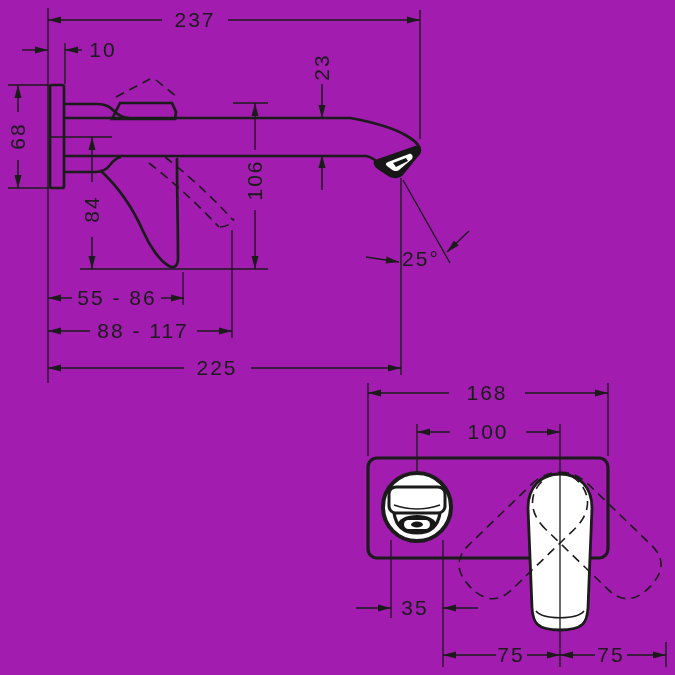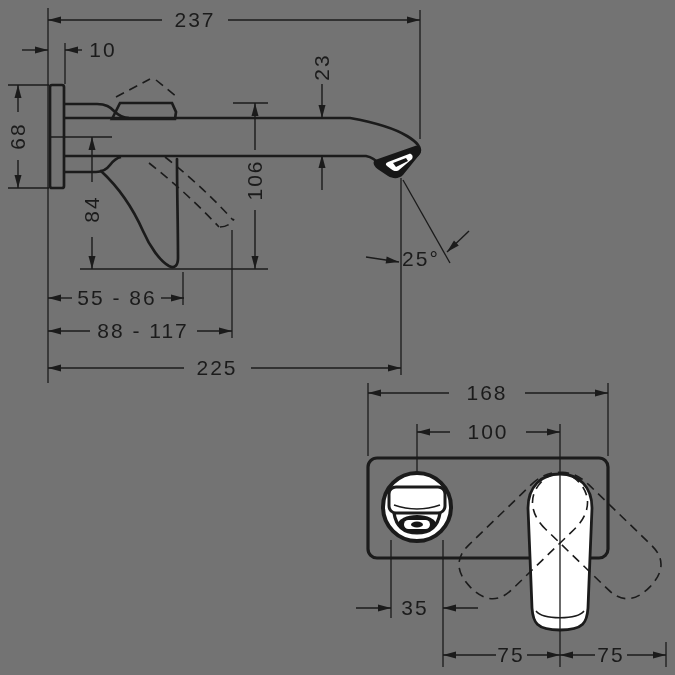--- a/index.html
+++ b/index.html
@@ -1,16 +1,16 @@
 <!DOCTYPE html>
 <html><head>
 <meta charset="utf-8">
 <style>
   html,body{margin:0;padding:0;background:#ffffff;}
-  .stage{position:relative;width:675px;height:675px;background:#737373;overflow:hidden;}
+  .stage{position:relative;width:675px;height:675px;background:#a21caf;overflow:hidden;}
   svg{display:block;}
   text{font-family:"Liberation Sans","DejaVu Sans",sans-serif;font-size:21px;letter-spacing:2px;fill:#1b1b1b;}
   .thin{stroke:#1b1b1b;stroke-width:1.3;fill:none;}
   .dim{stroke:#1b1b1b;stroke-width:1.4;fill:none;}
   .body2{stroke:#1b1b1b;stroke-width:2.7;fill:none;}
   .body3{stroke:#1b1b1b;stroke-width:3.2;fill:none;}
   .dash{stroke:#1b1b1b;stroke-width:1.6;fill:none;stroke-dasharray:9 6;}
 </style>
 </head>
 <body>

